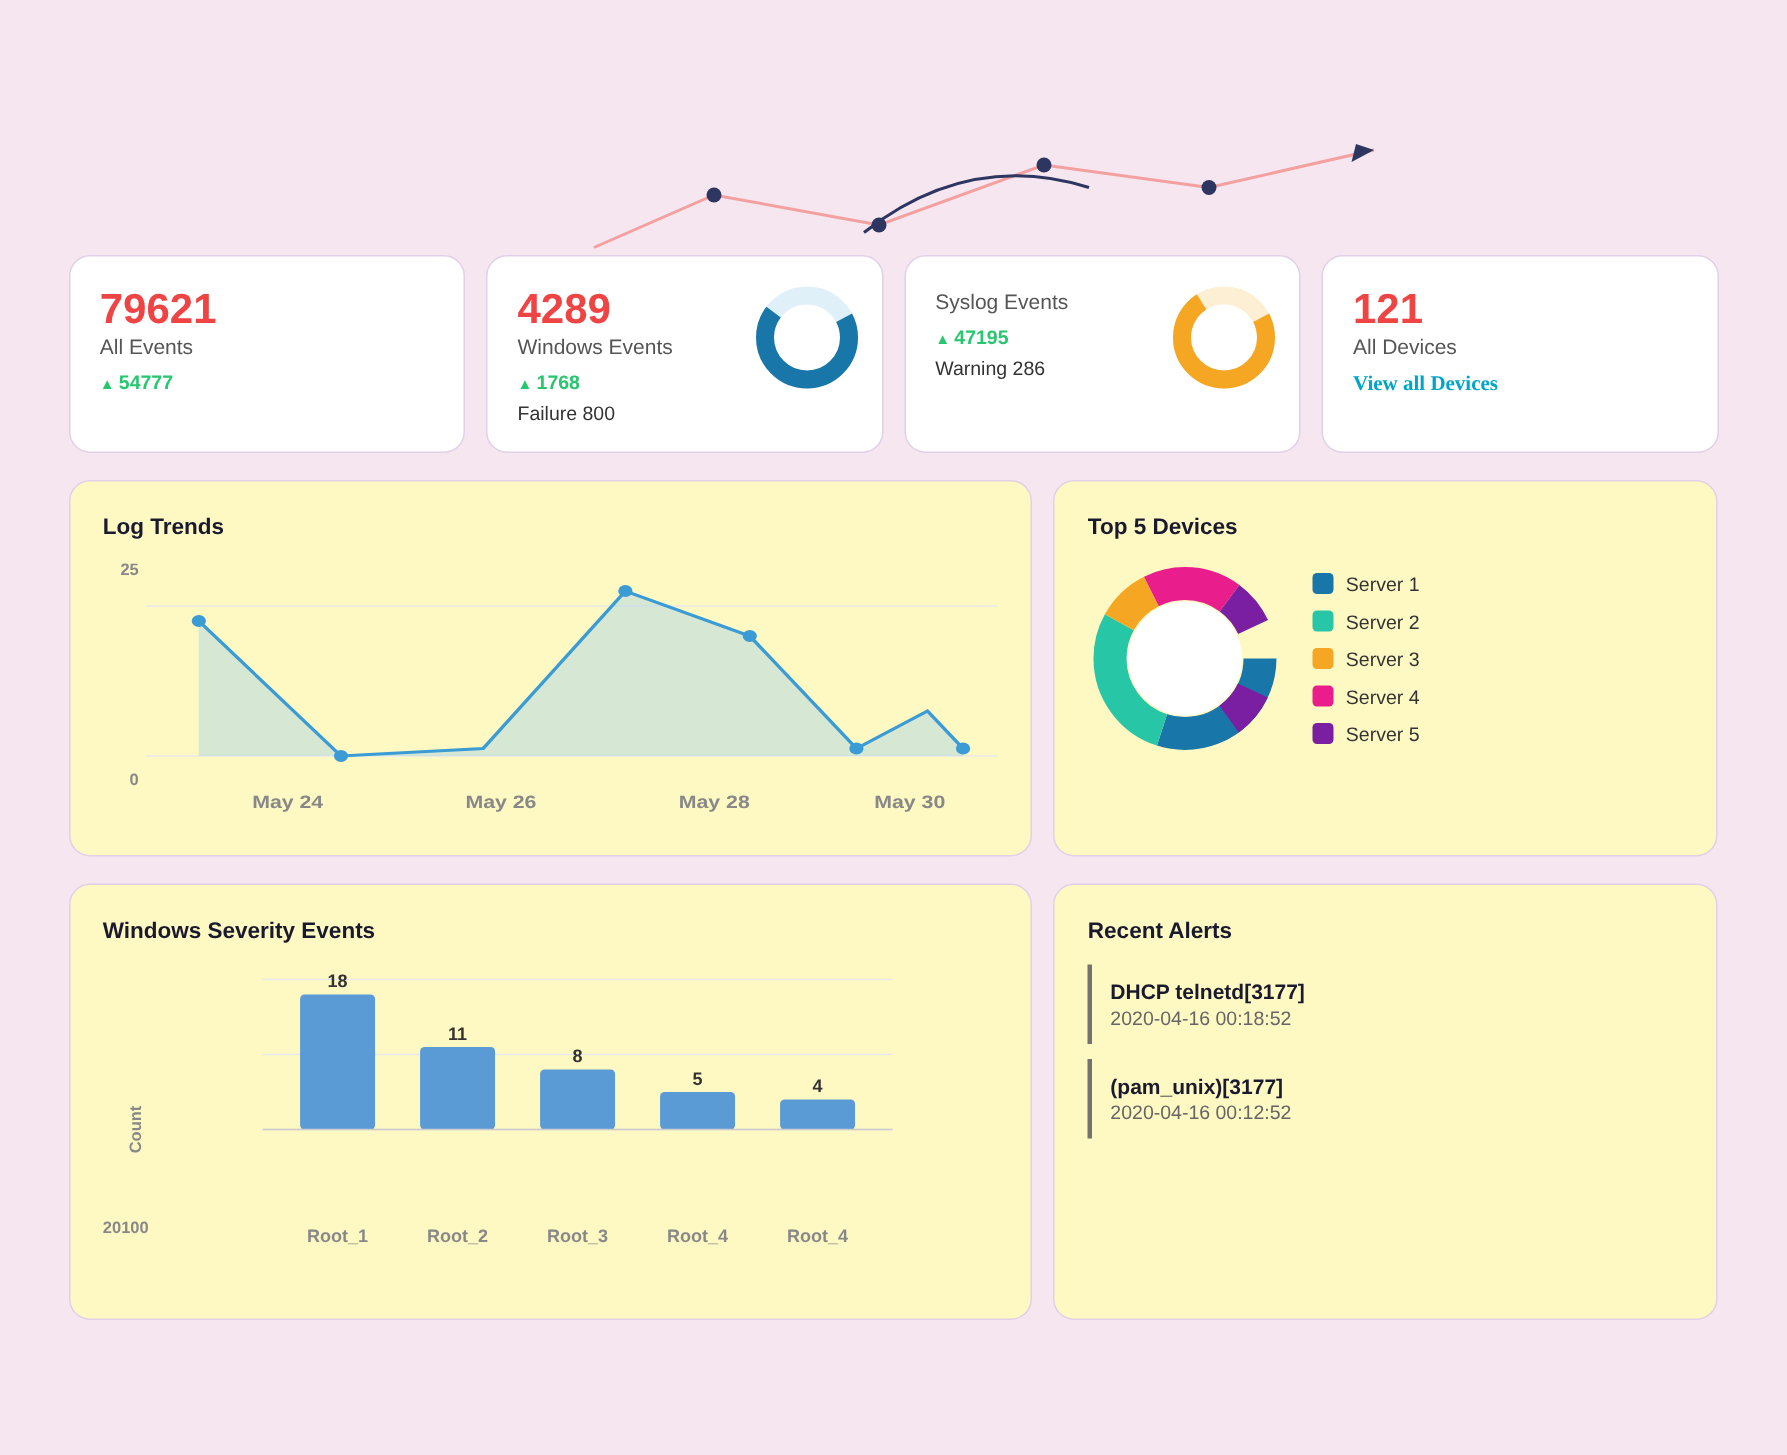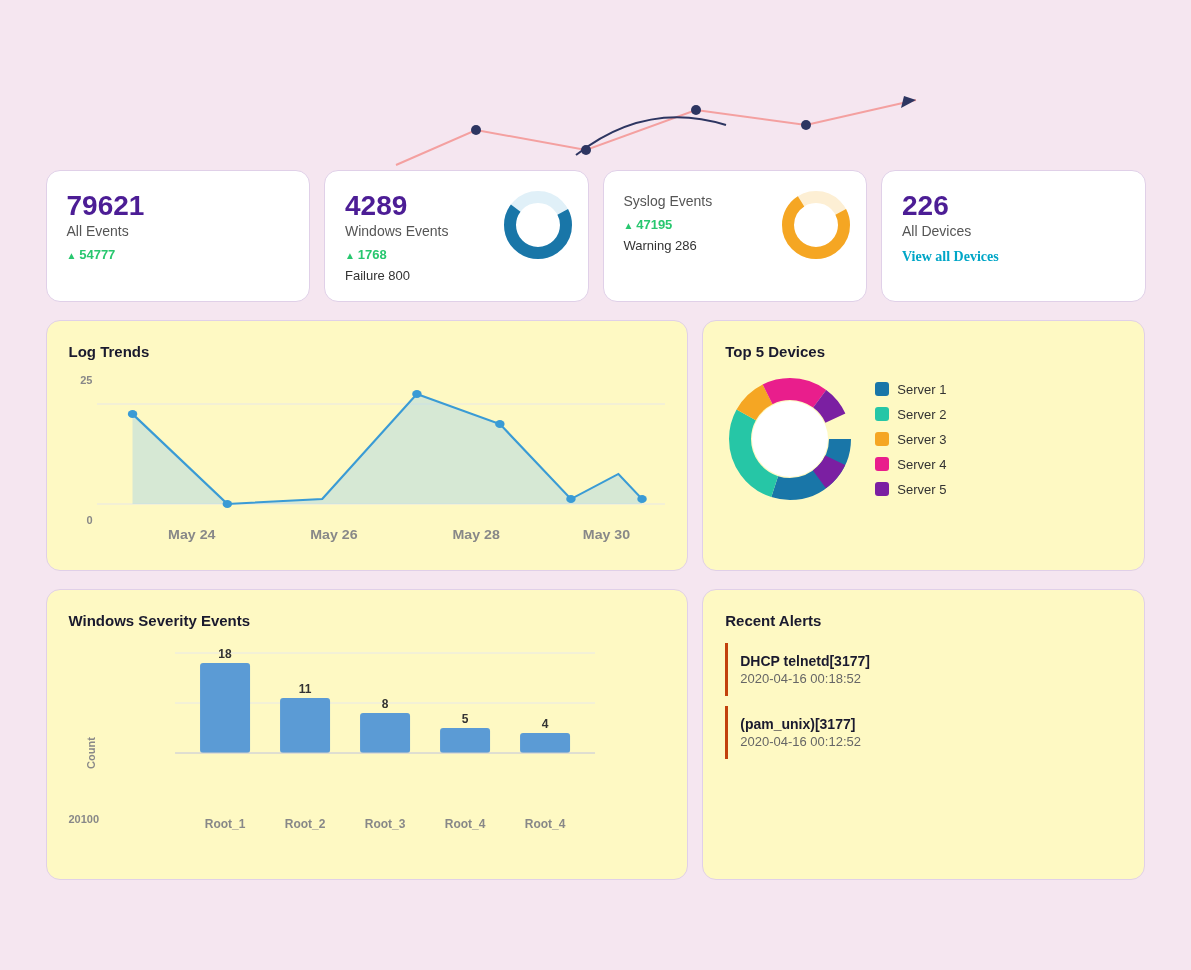--- a/index.html
+++ b/index.html
@@ -34,21 +34,21 @@
       background: #fff;
       border-radius: 14px;
       border: 1.5px solid #e0d0e8;
       padding: 20px 20px 18px 20px;
       position: relative;
       min-height: 130px;
     }
     .stat-card .stat-number {
       font-size: 28px;
       font-weight: 800;
-      color: #4c1d95;
+      color: #ef4444;
       line-height: 1.1;
     }
     .stat-card .stat-label {
       font-size: 14px;
       color: #555;
       margin-top: 2px;
       margin-bottom: 8px;
     }
     .stat-card .stat-change {
       font-size: 13px;
@@ -119,21 +119,21 @@
       color: #333;
     }
     .legend-dot {
       width: 14px;
       height: 14px;
       border-radius: 3px;
       flex-shrink: 0;
     }
     
     .alert-item {
-      border-left: 3px solid #c2410c;
+      border-left: 3px solid #737373;
       padding: 10px 0 10px 12px;
       margin-bottom: 10px;
     }
     .alert-item:last-child { margin-bottom: 0; }
     .alert-name {
       font-size: 14px;
       font-weight: 700;
       color: #1a1a2e;
     }
     .alert-time {
@@ -202,21 +202,21 @@
       <div class="stat-sub">Warning 286</div>
       <div class="donut-container">
         <svg width="72" height="72" viewBox="0 0 72 72">
           <circle cx="36" cy="36" r="28" fill="none" stroke="#fdefd4" stroke-width="12"></circle>
           <circle cx="36" cy="36" r="28" fill="none" stroke="#f5a623" stroke-width="12" stroke-dasharray="130 46" stroke-dashoffset="14" stroke-linecap="butt"></circle>
         </svg>
       </div>
     </div>
 
     <div class="stat-card">
-      <div class="stat-number">226</div>
+      <div class="stat-number">121</div>
       <div class="stat-label">All Devices</div>
       <a class="view-link">View all Devices</a>
     </div>
   </div>
 
   <div class="charts-row">
 
     <div class="chart-card">
       <div class="chart-title">Log Trends</div>
       <div class="chart-inner">

